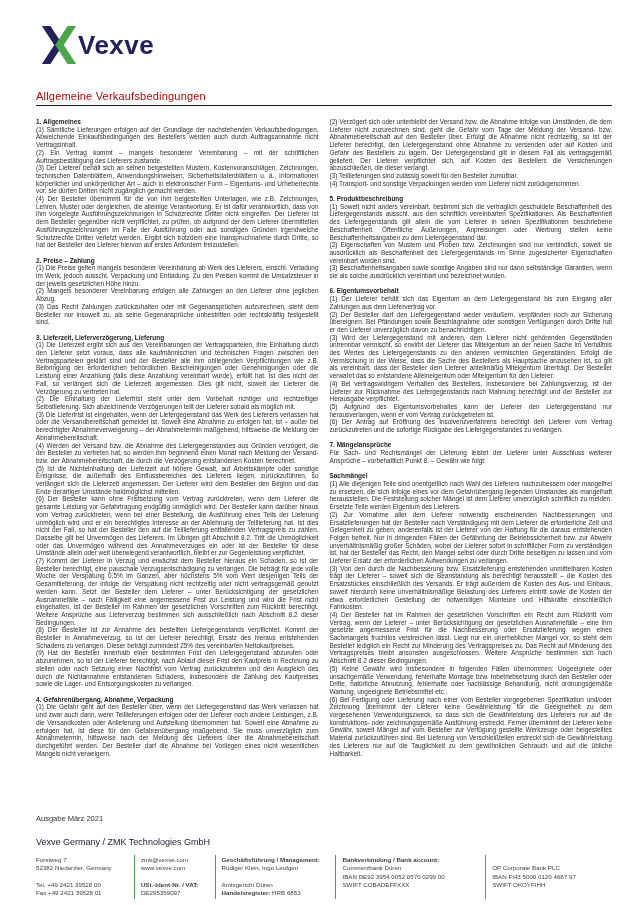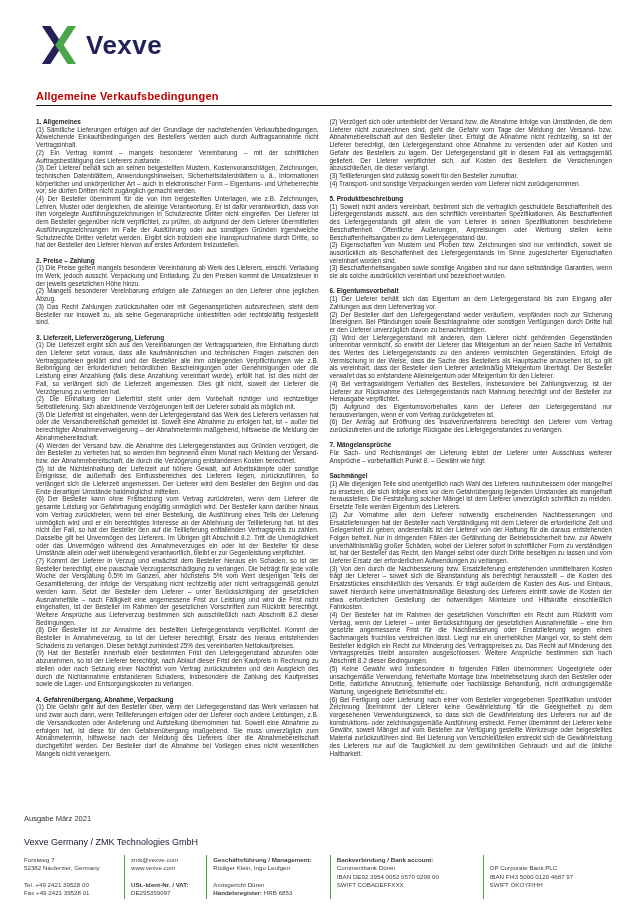--- a/index.html
+++ b/index.html
@@ -5,38 +5,38 @@
   :root{
     --navy:#24215a; --green:#4ba64b; --red:#c00000;
     --body:#2e2e2e; --foot:#3d3d3d;
   }
   *{box-sizing:border-box; margin:0; padding:0;}
   html,body{background:#ffffff;}
   body{font-family:"Liberation Sans", sans-serif; width:640px; height:905px; position:relative; overflow:hidden;}
   .page{position:absolute; inset:0; background:#fff;}
 
   
-  .logo{position:absolute; left:40px; top:26px; display:flex; align-items:center; gap:8px;}
+  .logo{position:absolute; left:40px; top:26px; display:flex; align-items:center; }
   .logo svg{display:block;}
   .brand{color:var(--navy); font-weight:bold; font-size:26px; letter-spacing:0.5px;}
 
   
   .title-wrap{position:absolute; left:36px; right:28px; top:90px; border-bottom:1.5px solid #1a1a1a; padding-bottom:3px;}
-  .title{color:var(--red); font-size:11px; font-weight:bold; letter-spacing:0.2px;}
+  .title{color:var(--red); font-size:11px; font-weight:normal; letter-spacing:0.2px;}
 
   
   .cols{position:absolute; left:36px; right:28px; top:118px; height:712px; display:flex; gap:11px; overflow:hidden;}
   .col{width:50%; color:var(--body); font-size:6.45px; line-height:7.7px; text-align:justify; hyphens:auto;}
   .col section{margin:0;}
   .col section + section{margin-top:7.7px;}
   .col h3{font-size:6.45px; line-height:7.7px; font-weight:bold; color:#1c1c1c;}
   .col p{margin:0;}
 
   
-  .footer{position:absolute; left:24px; right:28px; bottom:6px;}
+  .footer{position:absolute; left:36px; right:28px; bottom:6px;}
   .edition{font-size:7.5px; color:#333; margin-bottom:14px;}
   .company{font-size:9px; font-weight:normal; color:#20203c; margin-bottom:8px;}
   .foot-grid{display:flex; align-items:stretch; color:var(--foot); font-size:6.2px; line-height:8.2px;}
   .fcol{padding:1px 6px 2px 6px;}
   .fcol:first-child{padding-left:0;}
   .fcol + .fcol{border-left:1.5px solid var(--green);}
   .fcol .gap{height:8px;}
   .fcol .b{font-weight:bold;}
   .fc1{width:17%;} .fc2{width:14%;} .fc3{width:21%;} .fc4{width:26%;} .fc5{width:22%;}
   .fc5 .spacer{height:8.2px;}

